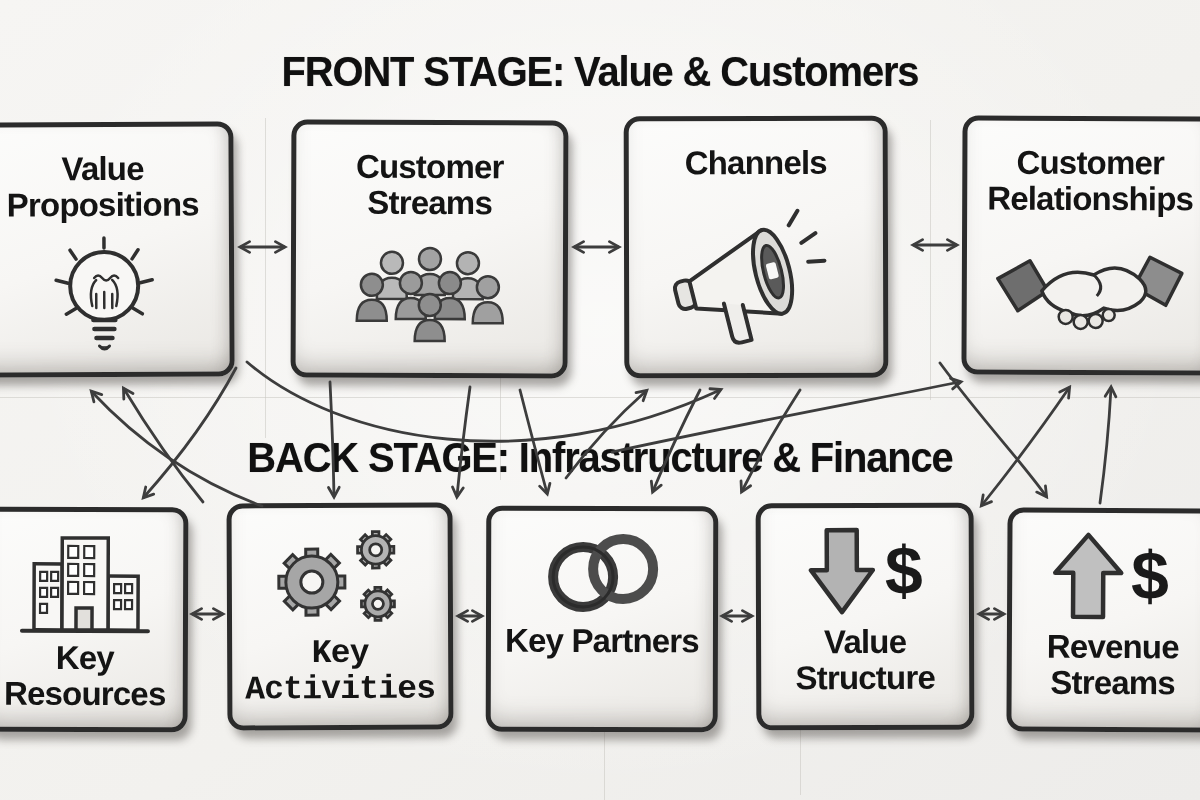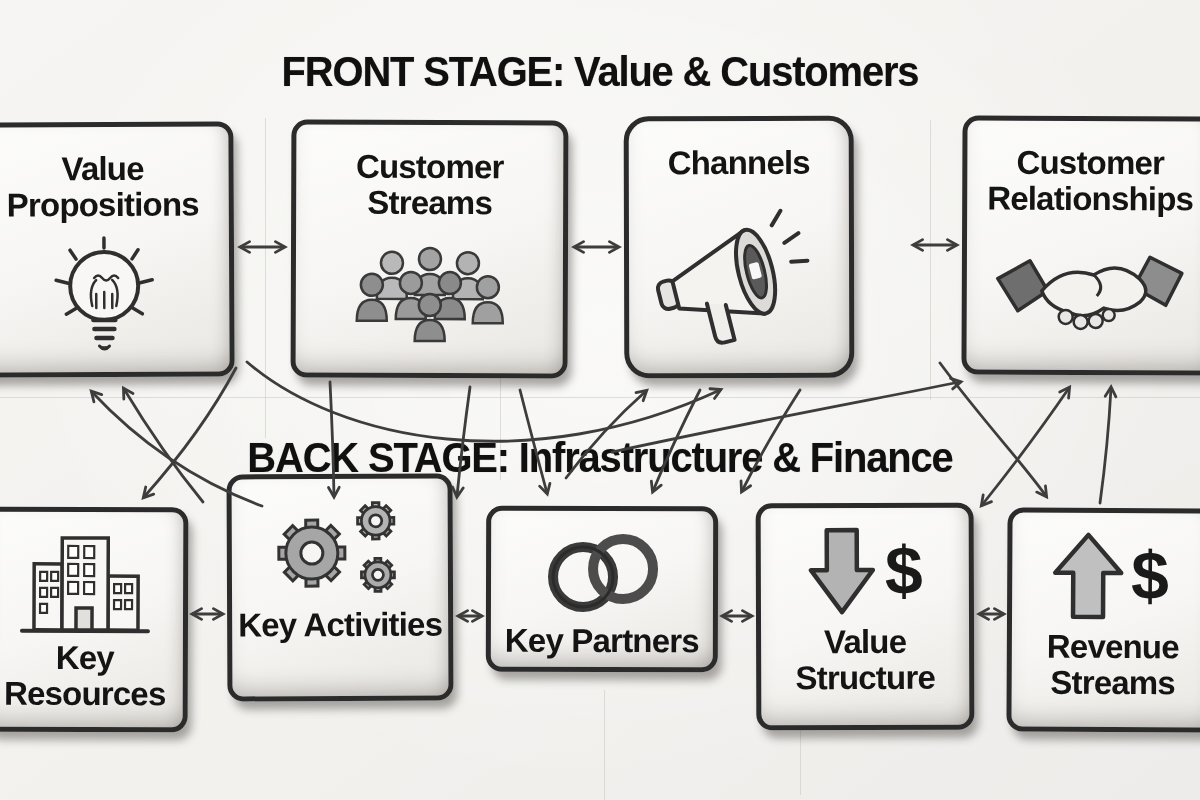--- a/index.html
+++ b/index.html
@@ -89,21 +89,21 @@
         <use href="#person" transform="translate(32,40)" fill="#8e8e8e"></use>
         <use href="#person" transform="translate(71,38)" fill="#9b9b9b"></use>
         <use href="#person" transform="translate(110,38)" fill="#8a8a8a"></use>
         <use href="#person" transform="translate(148,42)" fill="#a0a0a0"></use>
         <use href="#person" transform="translate(90,60)" fill="#8e8e8e"></use>
       </g>
     </svg>
   </div>
 </div>
 
-<div class="box top-row" style="left:624px;top:116px;width:230px;height:262px;transform:rotate(-0.15deg);border-radius:25px;">
+<div class="box top-row" style="left:624px;top:116px;width:264px;height:262px;transform:rotate(-0.15deg);">
   <div class="label">Channels</div>
   <div class="iconwrap">
     <svg width="190" height="145" viewBox="0 0 190 145">
       <g transform="rotate(-14 95 75)" stroke="#2f2f2f" stroke-width="4" stroke-linejoin="round" stroke-linecap="round">
         <rect x="14" y="58" width="18" height="28" rx="7" fill="#e6e5e2"></rect>
         <polygon points="30,60 112,28 112,114 30,88" fill="#f4f3f0"></polygon>
         <ellipse cx="113" cy="71" rx="17" ry="43" fill="#dcdbd8"></ellipse>
         <ellipse cx="113" cy="71" rx="9" ry="27" fill="#5a5a5a" stroke-width="3"></ellipse>
         <rect x="108" y="62" width="10" height="16" rx="2" fill="#f8f8f7" stroke="none"></rect>
         <path d="M58,90 L58,124 Q58,132 66,132 L76,132 L76,96" fill="#efeeeb"></path>
@@ -158,21 +158,21 @@
             <rect x="115" y="74" width="7" height="9"></rect>
         </g>
         <rect x="66" y="82" width="16" height="22" fill="#e2e0dc"></rect>
         <path d="M12,105 L138,105" fill="none" stroke-width="4" stroke-linecap="round"></path>
       </g>
     </svg>
   </div>
   <div class="label">Key Resources</div>
 </div>
 
-<div class="box bottom-row" style="left:227px;top:474px;width:226px;height:227px;transform:rotate(-0.25deg);">
+<div class="box bottom-row" style="left:227px;top:503px;width:226px;height:227px;transform:rotate(-0.25deg);font-family:Liberation Mono, monospace;">
   <div class="iconwrap">
     <svg width="160" height="112" viewBox="0 0 160 112">
       <defs>
         <g id="gear">
           <g>
             <rect x="-6" y="-33" width="12" height="14"></rect>
             <rect x="-6" y="-33" width="12" height="14" transform="rotate(45)"></rect>
             <rect x="-6" y="-33" width="12" height="14" transform="rotate(90)"></rect>
             <rect x="-6" y="-33" width="12" height="14" transform="rotate(135)"></rect>
             <rect x="-6" y="-33" width="12" height="14" transform="rotate(180)"></rect>
@@ -187,21 +187,21 @@
       <g stroke="#333333" stroke-width="3">
         <use href="#gear" transform="translate(52,60)" fill="#a6a6a6"></use>
         <use href="#gear" transform="translate(116,28) scale(0.55)" fill="#b3b3b3" stroke-width="5"></use>
         <use href="#gear" transform="translate(118,82) scale(0.5)" fill="#ababab" stroke-width="5.5"></use>
       </g>
     </svg>
   </div>
   <div class="label">Key Activities</div>
 </div>
 
-<div class="box bottom-row" style="left:486px;top:506px;width:232px;height:166px;transform:rotate(0.15deg);">
+<div class="box bottom-row" style="left:486px;top:506px;width:232px;height:226px;transform:rotate(0.15deg);">
   <div class="iconwrap">
     <svg width="150" height="96" viewBox="0 0 150 96">
       <circle cx="56" cy="52" r="30" fill="none" stroke="#3a3a3a" stroke-width="10"></circle>
       <circle cx="96" cy="44" r="30" fill="none" stroke="#4c4c4c" stroke-width="10"></circle>
       <circle cx="56" cy="52" r="30" fill="none" stroke="#2b2b2b" stroke-width="3"></circle>
     </svg>
   </div>
   <div class="label">Key Partners</div>
 </div>
 

